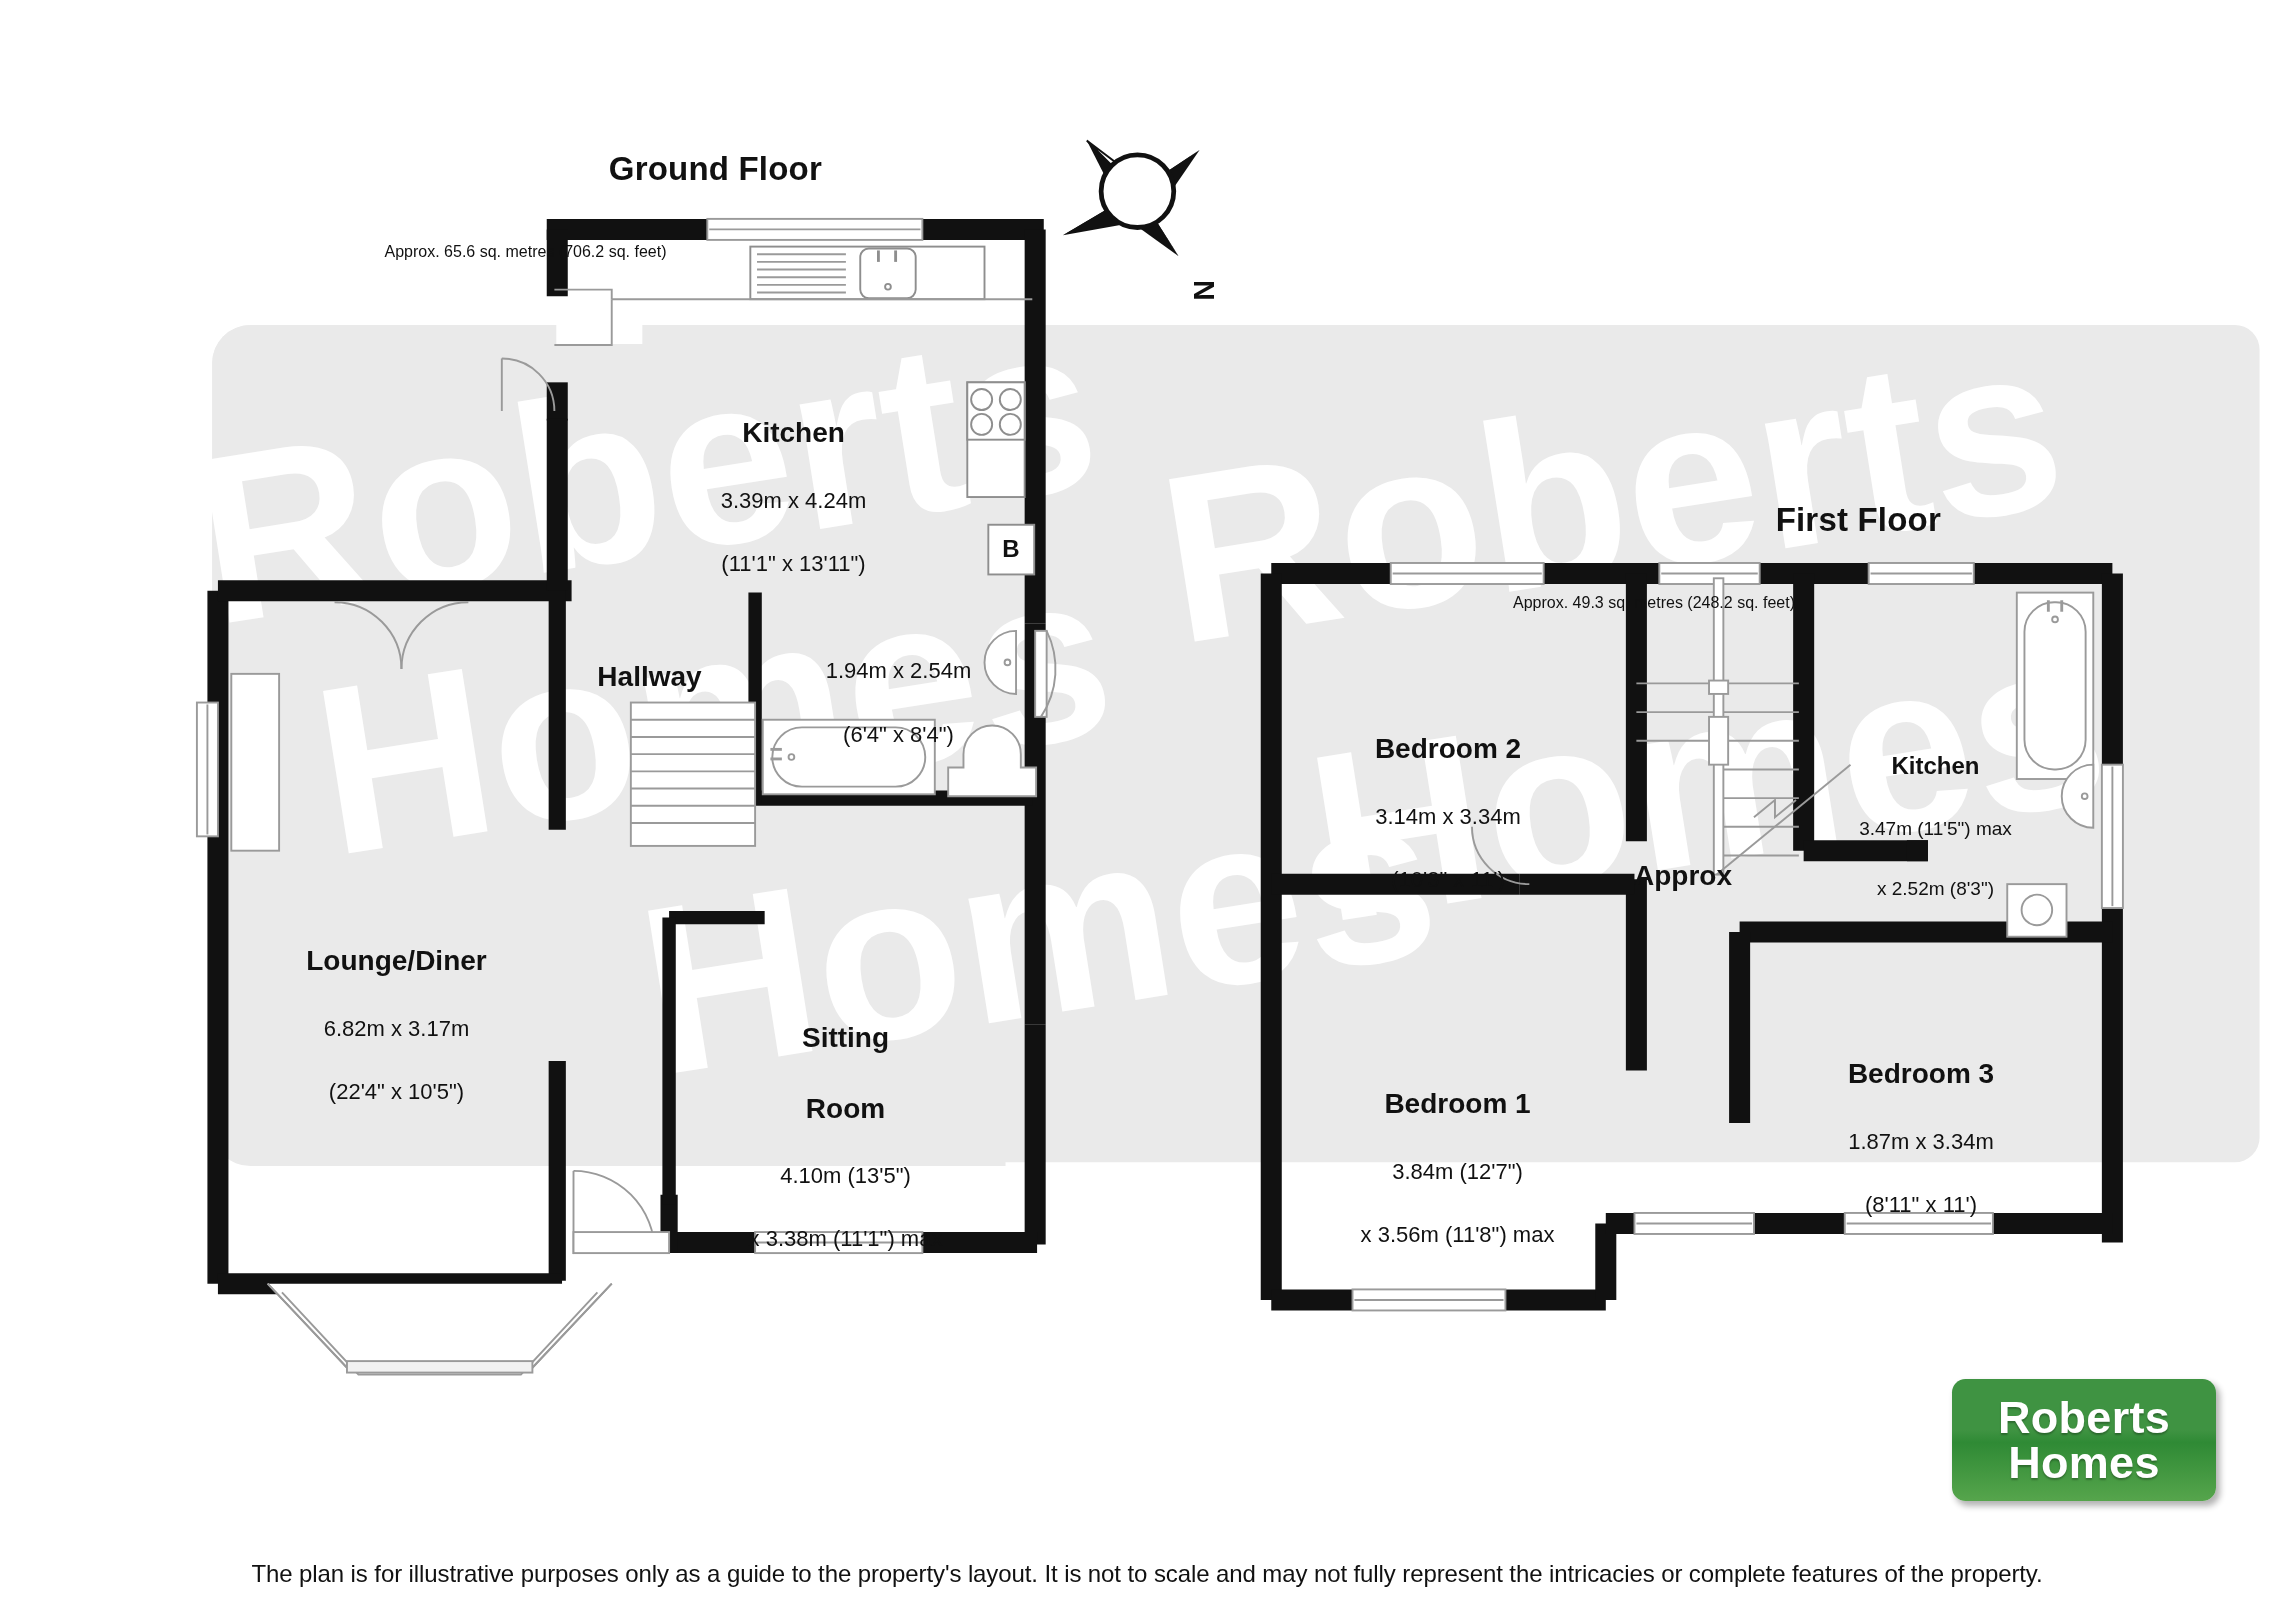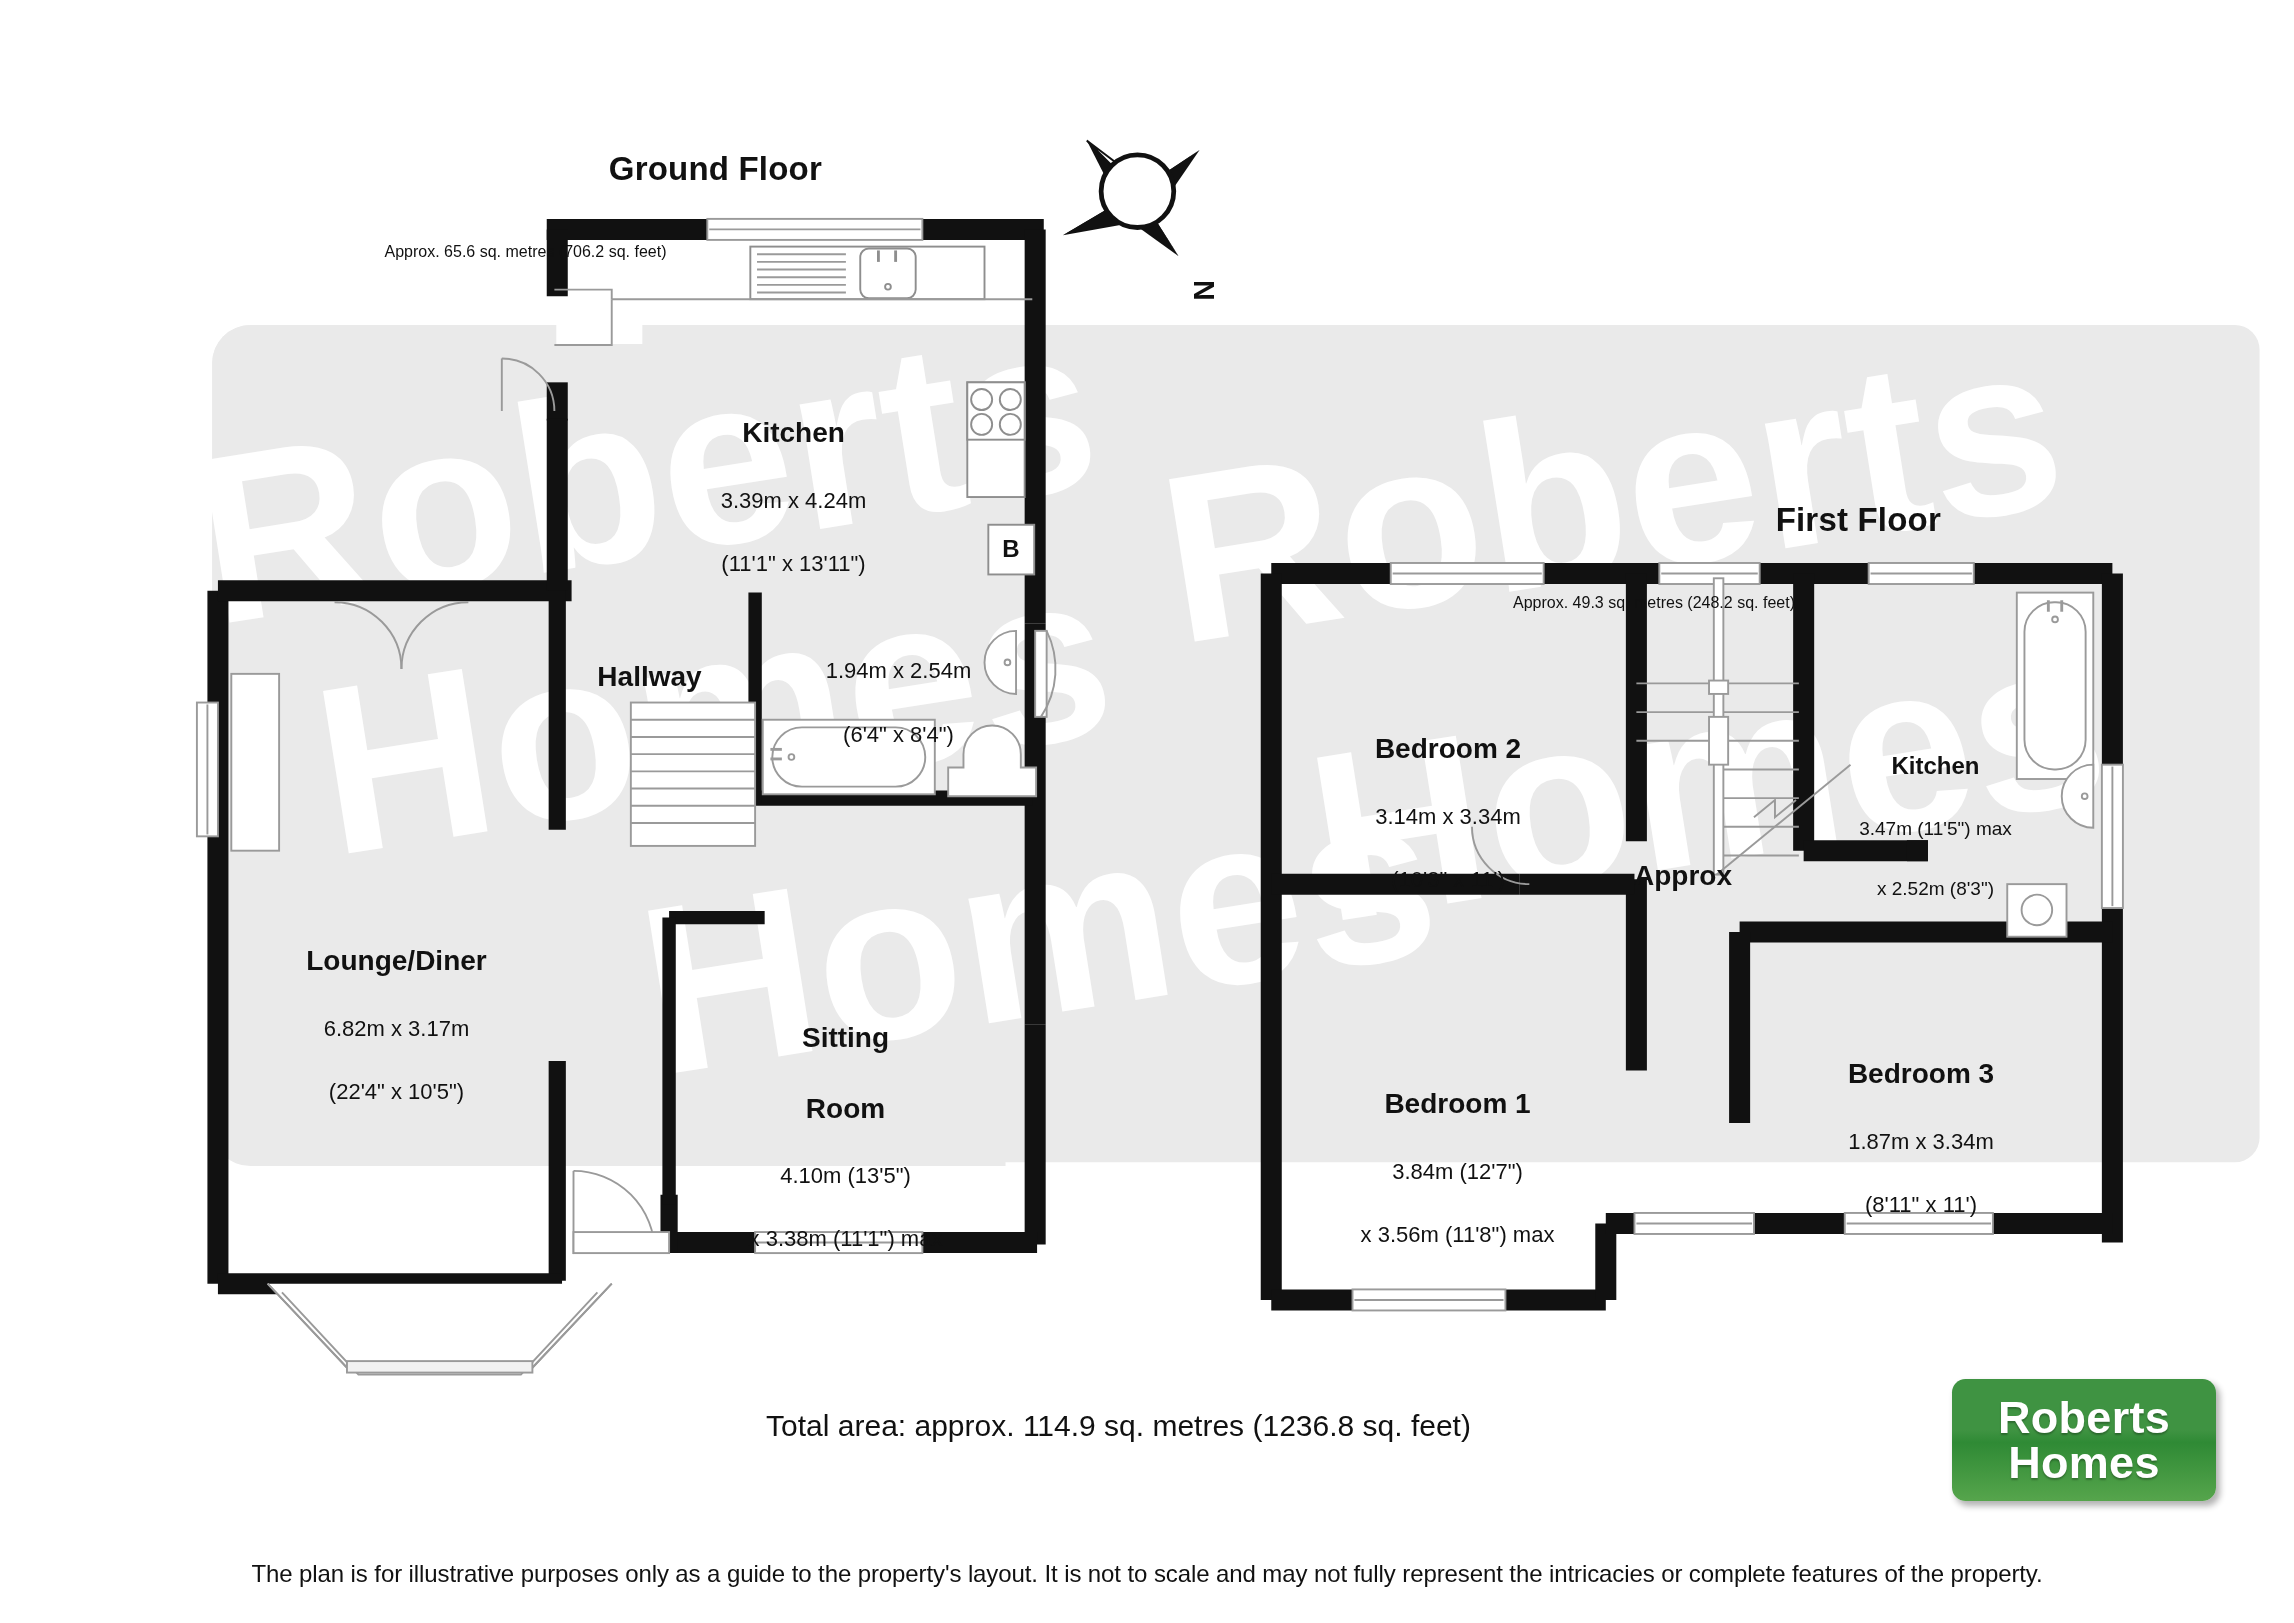--- a/index.html
+++ b/index.html
@@ -392,21 +392,20 @@
   </div>
 
   <div class="txt" style="left:1768px;top:1021px;width:306px;">
     <div class="room-name">Bedroom 3</div>
     <div class="room-dim">1.87m x 3.34m</div>
     <div class="room-dim">(8'11" x 11')</div>
   </div>
 
   <div class="txt" style="left:988px;top:535px;width:46px;font-size:24px;font-weight:bold;">B</div>
 
-  <div class="total-area" style="left:440px;top:1409px;width:1357px;">Total area: approx. 114.9 sq. metres (1236.8 sq. feet)</div>
 
   <div class="logo">
     <div>Roberts</div>
     <div>Homes</div>
   </div>
 
   <div class="disclaimer" style="left:38px;top:1560px;width:2218px;">The plan is for illustrative purposes only as a guide to the property's layout. It is not to scale and may not fully represent the intricacies or complete features of the property.</div>
 
 </div>
 

